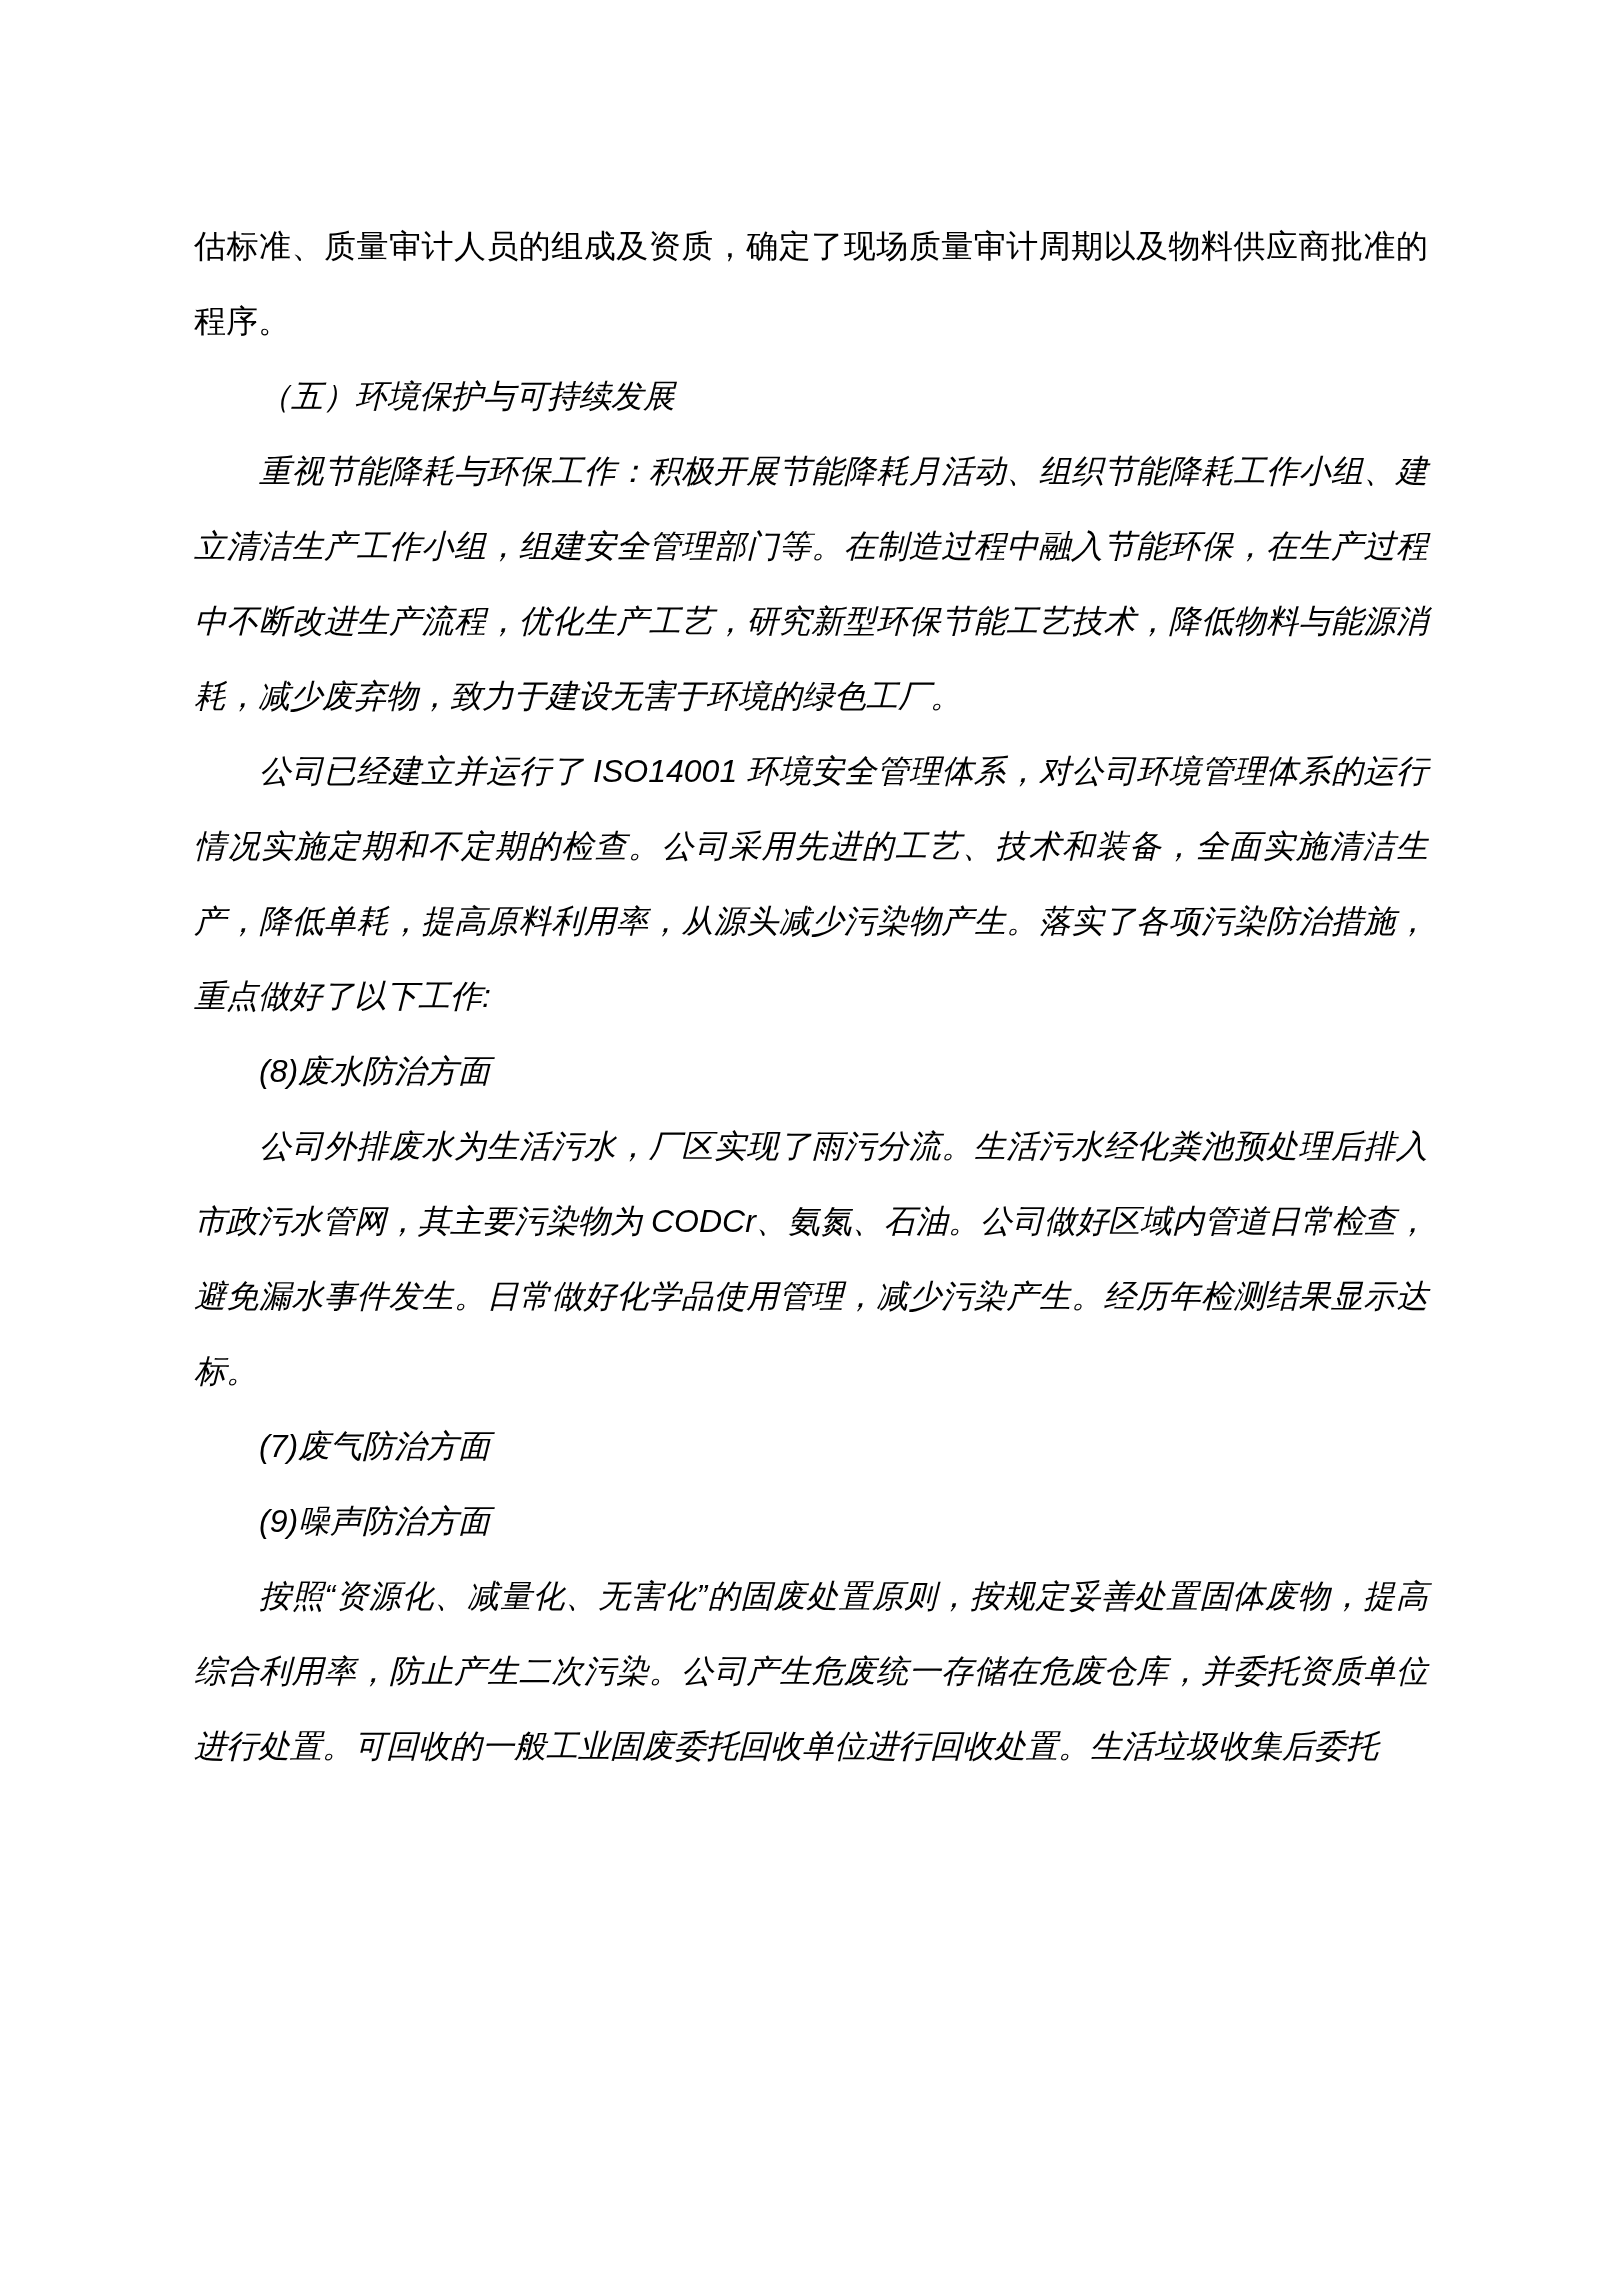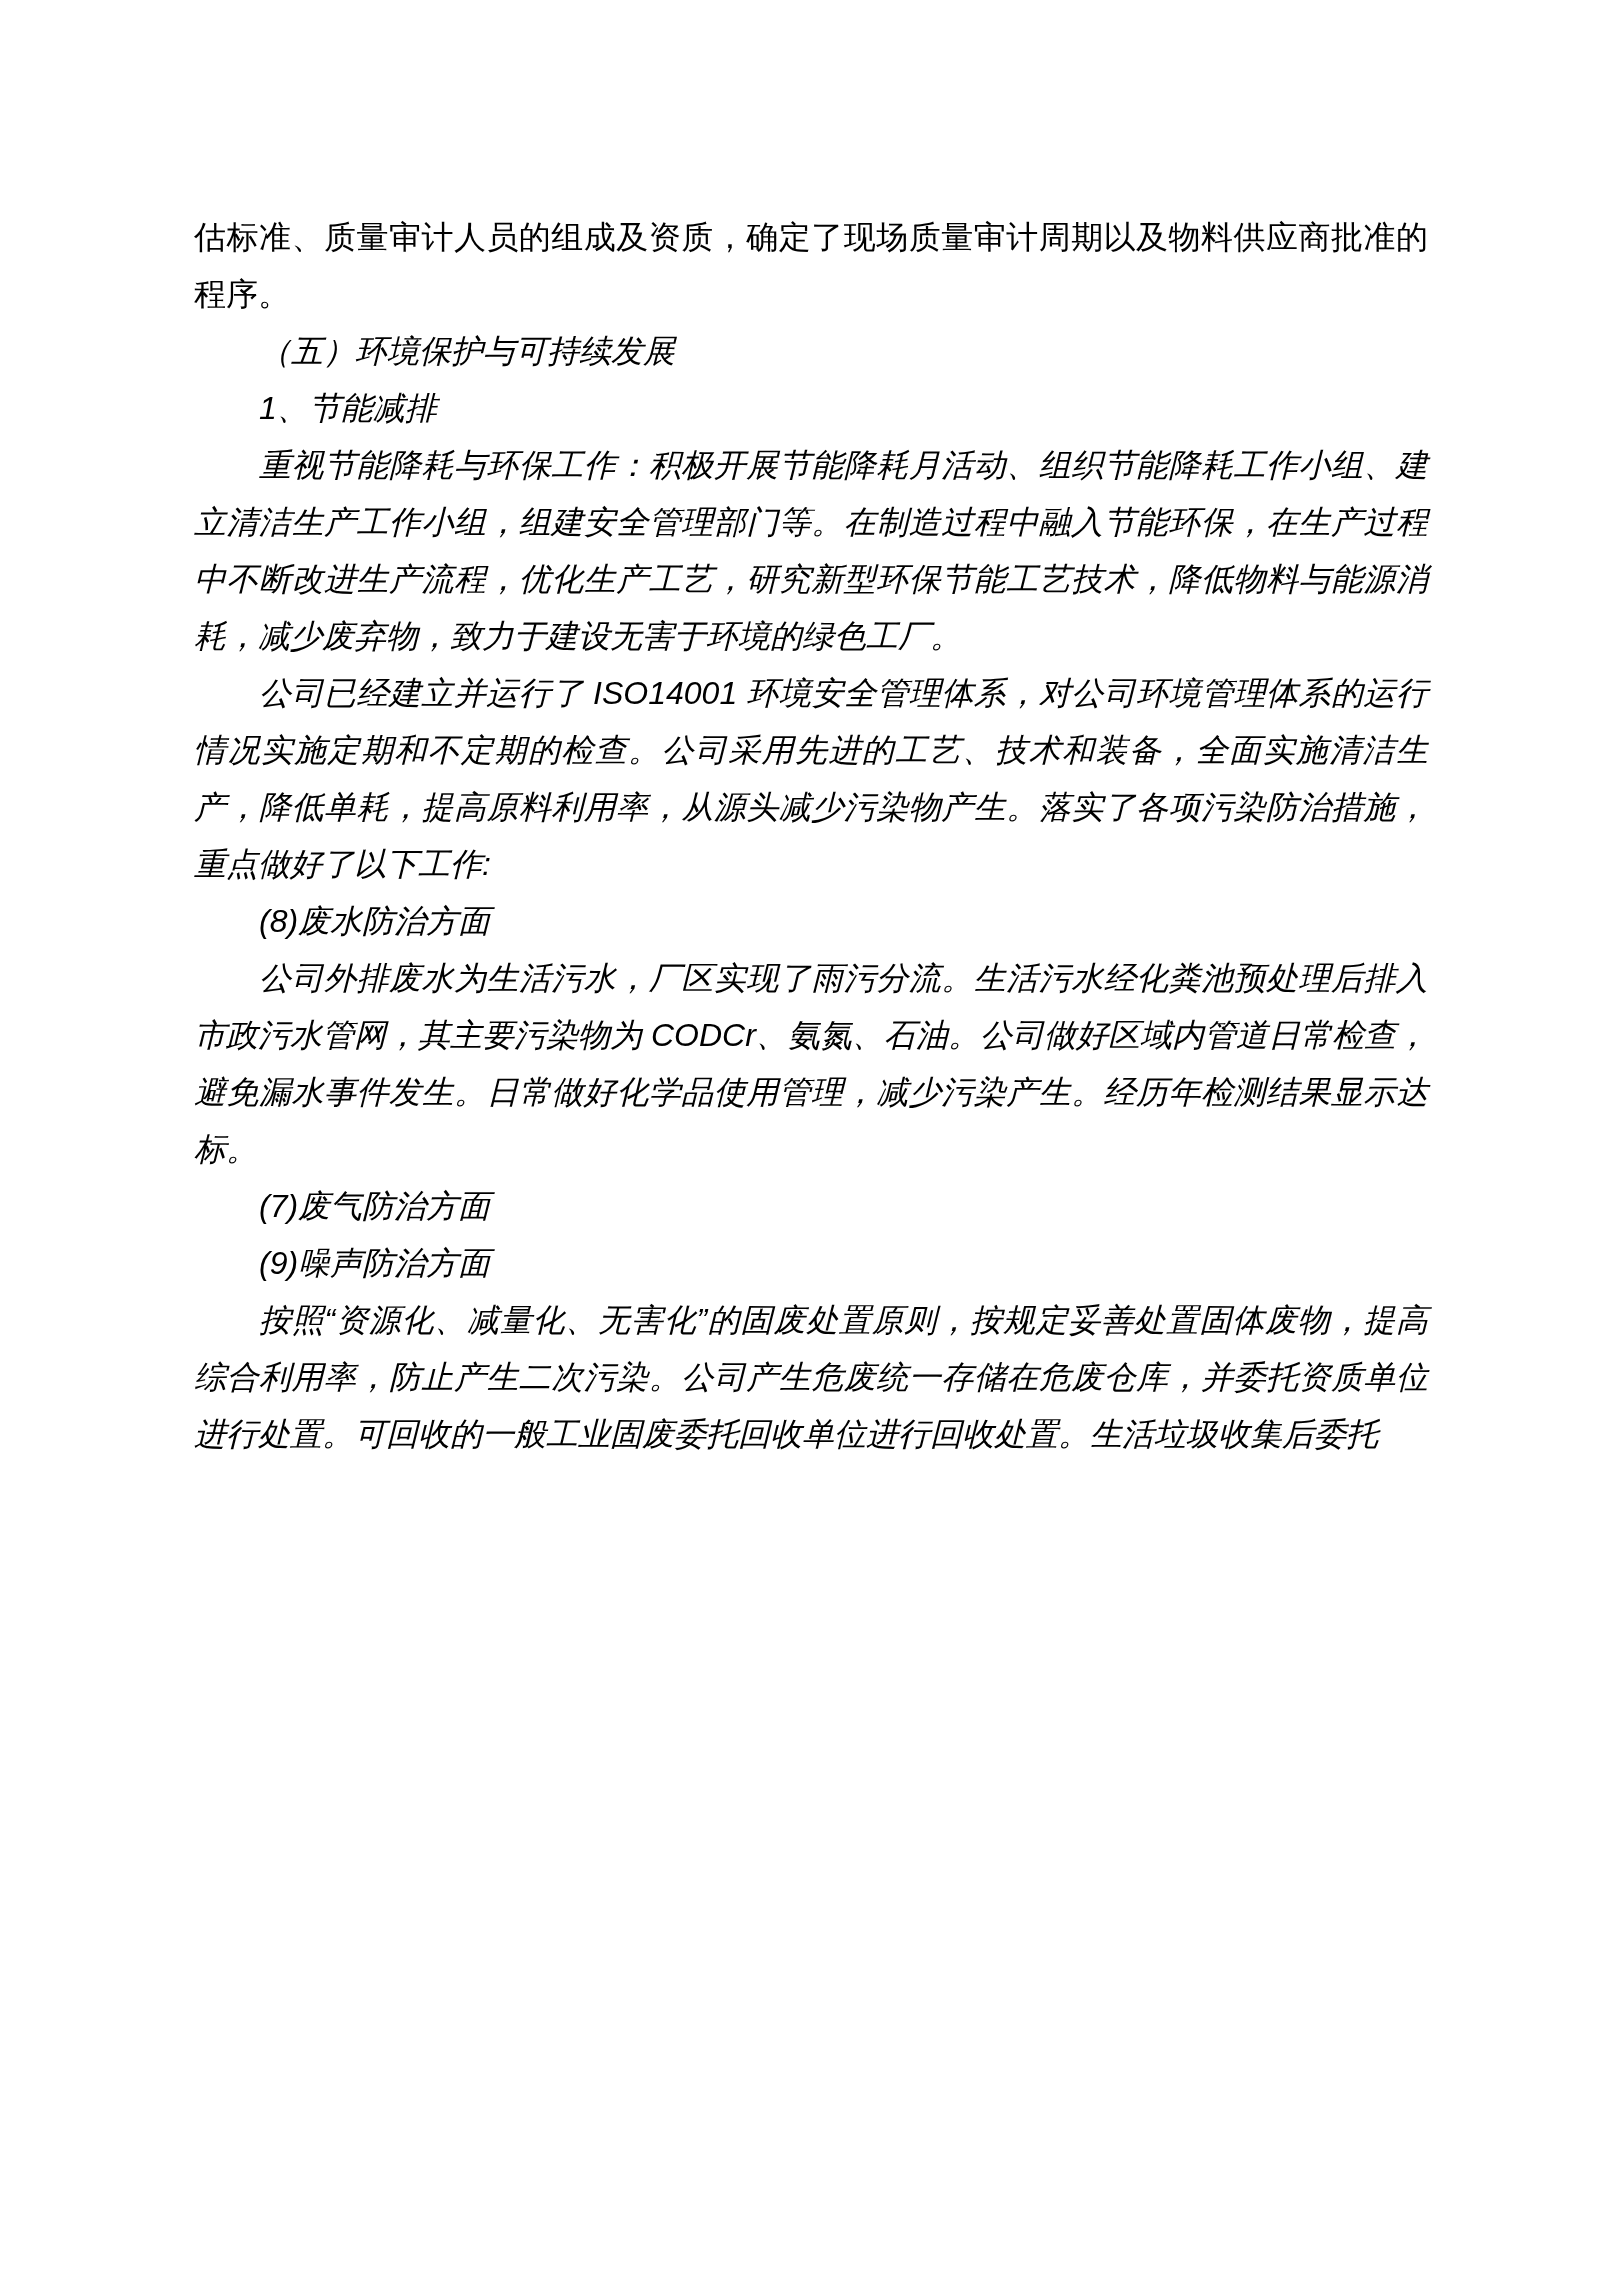--- a/index.html
+++ b/index.html
@@ -19,40 +19,39 @@
   .content {
     position: absolute;
     left: 194px;
     top: 209px;
     width: 1234px;
   }
   .content p {
     margin: 0;
     padding: 0;
     font-size: 32px;
-    line-height: 57px;
+    line-height: 75px;
     text-align: justify;
     text-justify: inter-ideograph;
     overflow-wrap: break-word;
     word-break: normal;
     color: #000000;
   }
   .content p.indent {
     text-indent: 65px;
     font-style: italic;
   }
 </style>
 </head>
 <body>
 
 <div class="page">
   <div class="content">
     <p>估标准、质量审计人员的组成及资质，确定了现场质量审计周期以及物料供应商批准的程序。</p>
     <p class="indent">（五）环境保护与可持续发展</p>
-    <p class="indent">1、节能减排</p>
     <p class="indent">重视节能降耗与环保工作：积极开展节能降耗月活动、组织节能降耗工作小组、建立清洁生产工作小组，组建安全管理部门等。在制造过程中融入节能环保，在生产过程中不断改进生产流程，优化生产工艺，研究新型环保节能工艺技术，降低物料与能源消耗，减少废弃物，致力于建设无害于环境的绿色工厂。</p>
     <p class="indent">公司已经建立并运行了 ISO14001 环境安全管理体系，对公司环境管理体系的运行情况实施定期和不定期的检查。公司采用先进的工艺、技术和装备，全面实施清洁生产，降低单耗，提高原料利用率，从源头减少污染物产生。落实了各项污染防治措施，重点做好了以下工作:</p>
     <p class="indent">(8)废水防治方面</p>
     <p class="indent">公司外排废水为生活污水，厂区实现了雨污分流。生活污水经化粪池预处理后排入市政污水管网，其主要污染物为 CODCr、氨氮、石油。公司做好区域内管道日常检查，避免漏水事件发生。日常做好化学品使用管理，减少污染产生。经历年检测结果显示达标。</p>
     <p class="indent">(7)废气防治方面</p>
     <p class="indent">(9)噪声防治方面</p>
     <p class="indent">按照“资源化、减量化、无害化”的固废处置原则，按规定妥善处置固体废物，提高综合利用率，防止产生二次污染。公司产生危废统一存储在危废仓库，并委托资质单位进行处置。可回收的一般工业固废委托回收单位进行回收处置。生活垃圾收集后委托</p>
   </div>
 </div>
 

